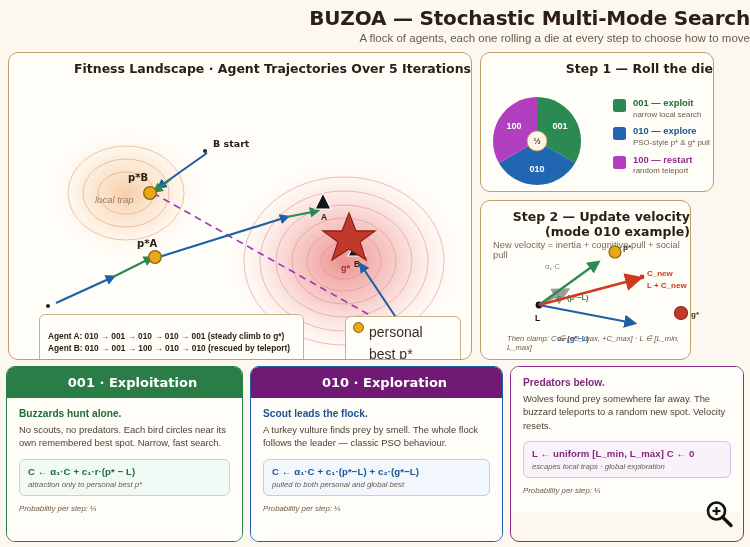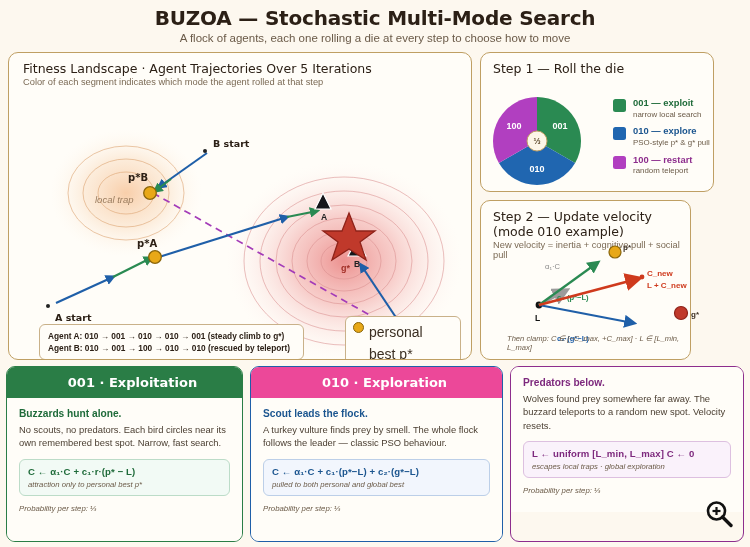--- a/index.html
+++ b/index.html
@@ -5,55 +5,56 @@
   html,body{margin:0;padding:0;}
   body{
     width:750px;height:547px;
     background:#fdf8ef;
     font-family:"Liberation Sans", sans-serif;
     color:#3b2f23;
     overflow:hidden;
     position:relative;
   }
   
-  .hdr{text-align:center;padding-top:6px;}
+  .hdr{text-align:right;padding-top:6px;}
   .hdr h1{
     margin:0;font-size:20px;font-weight:bold;letter-spacing:-0.2px;
     color:#2c2016;font-family:"DejaVu Sans","Liberation Sans",sans-serif;
   }
   .hdr .sub{
     margin:2px 0 0 0;font-size:11.5px;color:#6a5a48;
   }
 
   
   .panel{
     position:absolute;
     background:#fffdf8;
     border:1.6px solid #bf9f63;
     border-radius:10px;
     box-sizing:border-box;
   }
   .panel-title{
-    font-size:12.5px;font-weight:normal;color:#2c2016;margin:0;
+    font-size:12.5px;font-weight:bold;color:#2c2016;margin:0;
     font-family:"DejaVu Sans","Liberation Sans",sans-serif;
+    text-align:right;
   }
   .panel-sub{
     font-size:9.3px;color:#7b6a55;margin:1px 0 0 0;
   }
 
   
   #landscape{left:8px;top:52px;width:464px;height:308px;overflow:hidden;}
   #landscape .pad{padding:8px 0 0 14px;}
   #lscene{position:absolute;left:0;top:0;width:464px;height:308px;}
 
   
   .seqbox{
-    position:absolute;left:30px;top:271px;width:265px;
+    position:absolute;left:30px;top:261px;width:265px;
     border:1px solid #c9b189;border-radius:6px;background:#fffdf8;
-    padding:5px 8px;box-sizing:border-box;
+    padding:15px 8px;box-sizing:border-box;
   }
   .seqbox div{font-size:8.3px;font-weight:bold;color:#2c2016;line-height:1.45;white-space:nowrap;}
   .markbox{
     position:absolute;left:336px;top:263px;width:116px;
     border:1px solid #c9b189;border-radius:6px;background:#fffdf8;
     padding:5px 7px;box-sizing:border-box;
   }
   .markbox .row{display:flex;gap:5px;font-size:14px;color:#3b2f23;line-height:1.55;}
   .dotmk{width:9px;height:9px;border-radius:50%;background:#e8a817;border:1px solid #8a6509;flex:none;}
   .trimk{width:0;height:0;border-left:5px solid transparent;border-right:5px solid transparent;border-bottom:8px solid #15161a;flex:none;}
@@ -84,21 +85,21 @@
   .formula .f2{font-size:7.7px;font-style:italic;color:#6b5b48;margin-top:3px;}
   .prob{margin-top:8px;font-size:7.8px;font-style:italic;color:#6b5b48;}
 
   #card1{left:6px;width:237px;border:1.6px solid #2a7d46;}
   #card1 .cap{background:#2a7d46;}
   #card1 .lead{color:#1f6b3a;}
   #card1 .formula{background:#f2faf5;border:1px solid #bcdcc8;}
   #card1 .formula .f1{color:#1f6b3a;}
 
   #card2{left:250px;width:253px;border:1.6px solid #1f5fa8;}
-  #card2 .cap{background:#ec4899;text-align:center;}
+  #card2 .cap{background:#701a75;text-align:center;}
   #card2 .lead{color:#1b558f;}
   #card2 .formula{background:#f2f6fd;border:1px solid #bccfe8;}
   #card2 .formula .f1{color:#1b558f;}
 
   #card3{left:510px;width:234px;border:1.6px solid #8d2d8d;}
   #card3 .cap{background:#8d2d8d;}
   #card3 .lead{color:#7d287d;}
   #card3 .formula{background:#faf2fb;border:1px solid #ddc0e0;}
   #card3 .formula .f1{color:#7d287d;}
 
@@ -108,21 +109,20 @@
 <body>
 
 <div class="hdr">
   <h1>BUZOA — Stochastic Multi-Mode Search</h1>
   <p class="sub">A flock of agents, each one rolling a die at every step to choose how to move</p>
 </div>
 
 <div class="panel" id="landscape">
   <div class="pad">
     <p class="panel-title">Fitness Landscape · Agent Trajectories Over 5 Iterations</p>
-    <p class="panel-sub">Color of each segment indicates which mode the agent rolled at that step</p>
   </div>
 
   <svg id="lscene" viewBox="0 0 464 308">
     <defs>
       <radialGradient id="trapg" cx="50%" cy="50%" r="50%">
         <stop offset="0%" stop-color="#f3a86a" stop-opacity=".55"></stop>
         <stop offset="55%" stop-color="#f6c79a" stop-opacity=".30"></stop>
         <stop offset="100%" stop-color="#fdf0e2" stop-opacity="0"></stop>
       </radialGradient>
       <radialGradient id="optg" cx="50%" cy="50%" r="50%">

